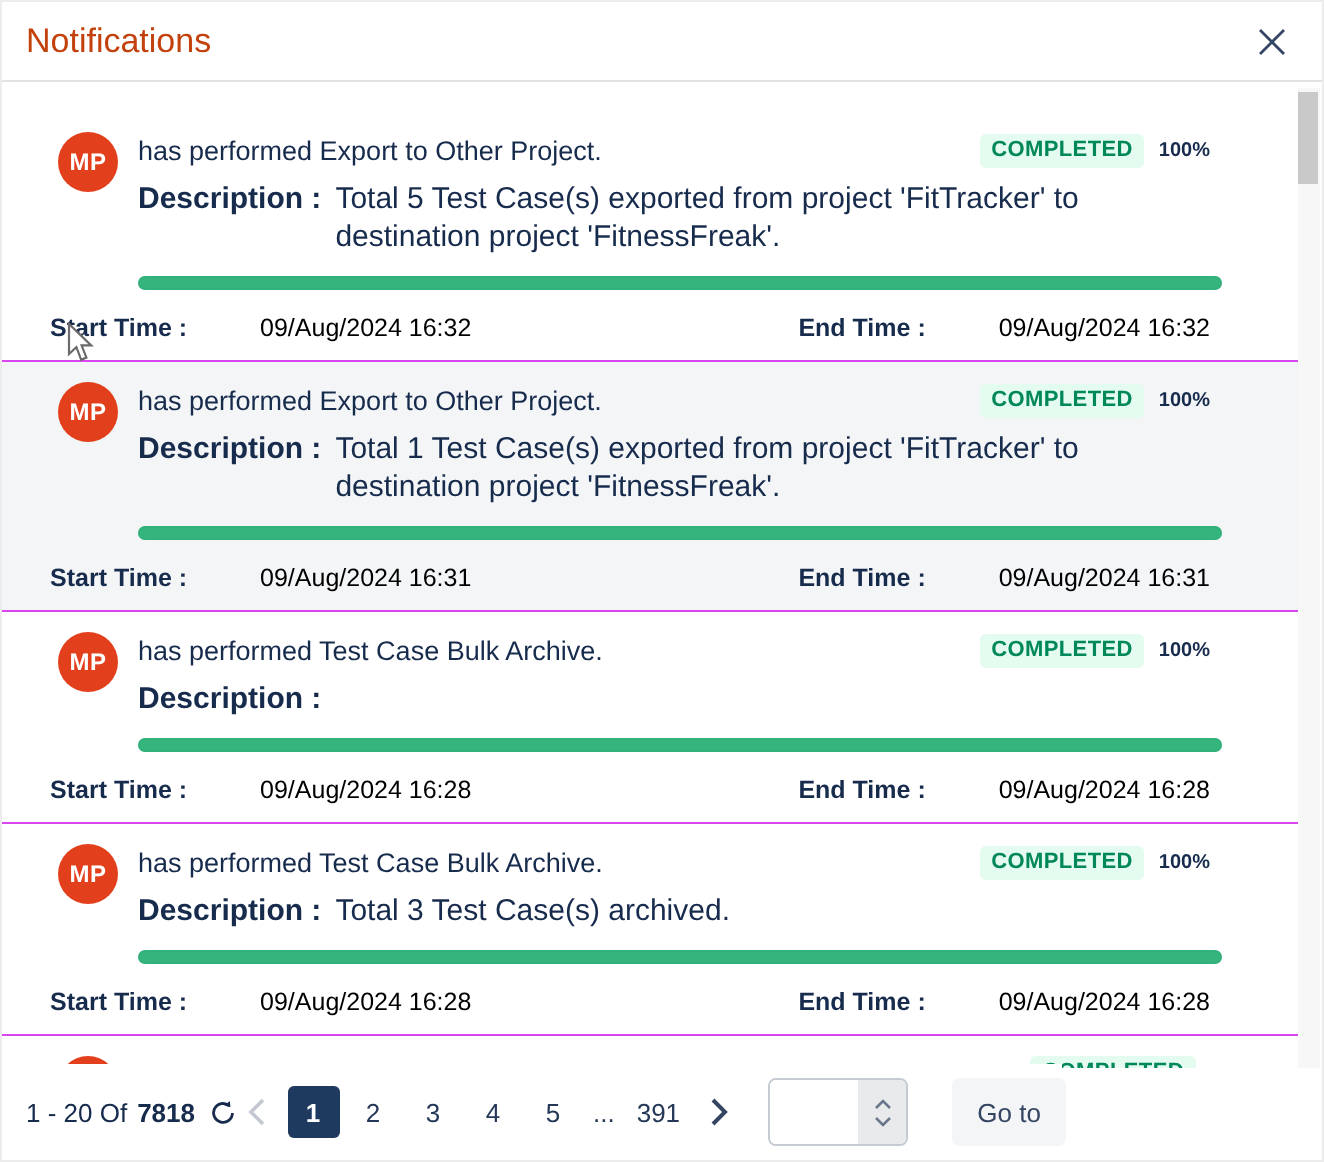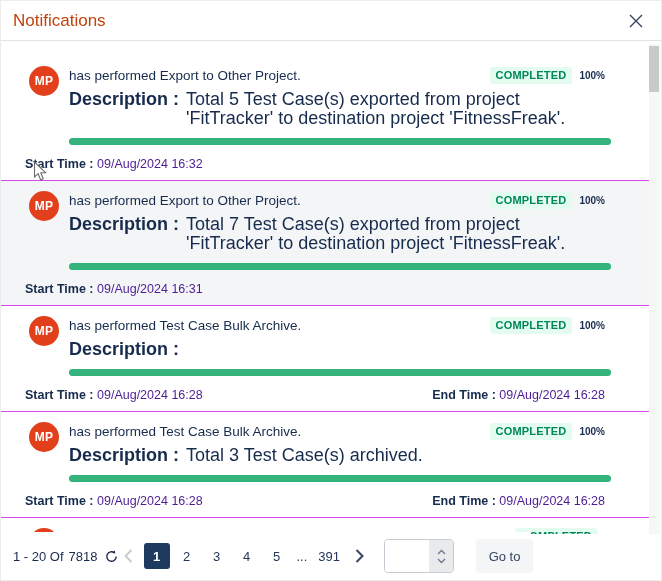--- a/index.html
+++ b/index.html
@@ -22,38 +22,38 @@
   .item.highlight{background:#f4f5f7;}
   .avatar{position:absolute;left:28px;top:10px;width:30px;height:30px;border-radius:50%;
           background:#e2401c;color:#fff;font-size:12px;font-weight:700;
           display:flex;align-items:center;justify-content:center;letter-spacing:.3px;}
   .item-head{margin-left:44px;display:flex;justify-content:space-between;align-items:flex-start;line-height:19px;}
   .action{font-size:13.5px;color:#172b4d;}
   .badge-group{display:flex;align-items:center;gap:7px;flex:none;text-align:center;}
   .badge{background:#e3fcef;color:#00875a;font-size:11px;font-weight:700;
          padding:2px 6px;border-radius:3px;letter-spacing:.2px;line-height:13px;}
   .percent{font-size:10px;font-weight:700;color:#172b4d;}
-  .desc{margin-left:44px;margin-top:5px;display:flex;font-size:18px;line-height:19px;color:#172b4d;}
+  .desc{margin-left:44px;margin-top:5px;display:flex;font-size:15px;line-height:19px;color:#172b4d;}
   .desc-label{font-weight:700;white-space:nowrap;margin-right:7px;}
   .desc-text{max-width:452px;}
   .bar{margin-left:44px;margin-top:10px;height:7px;width:542px;max-width:100%;
        border-radius:4px;background:#35b57d;box-shadow:inset 0 0 0 1px #2da56f33;}
   .times{margin-top:11px;display:flex;justify-content:space-between;font-size:12.5px;line-height:17px;}
   .t-label{font-weight:700;color:#172b4d;}
-  .t-value{color:#4c1d95;}
+  .t-value{color:#000000;margin-left:33px;}
 
   
   .sb-track{position:absolute;top:43px;right:1px;width:11px;height:490px;background:#f7f7f7;}
   .sb-thumb{position:absolute;top:2px;left:0px;width:10px;height:46px;background:#c9c9c9;}
 
   
   .footer{position:absolute;left:0;bottom:0;width:530px;height:48px;background:#fff;
           display:flex;align-items:center;padding:0 2px 0 12px;}
   .stats{display:flex;align-items:center;gap:5px;font-size:13px;color:#172b4d;flex:none;}
-  .stats .bold{font-weight:400;}
+  .stats .bold{font-weight:700;}
   .refresh{display:flex;align-items:center;margin-left:2px;cursor:pointer;}
   .pager{display:flex;align-items:center;margin-left:auto;gap:4px;}
   .page-btn{min-width:26px;height:26px;padding:0 4px;border:none;background:transparent;
             border-radius:3px;font-size:13px;color:#253858;font-family:inherit;
             display:flex;align-items:center;justify-content:center;cursor:pointer;}
   .page-btn.active{background:#1e3a5f;color:#ffffff;font-weight:600;}
   .page-ellipsis{font-size:13px;color:#253858;padding:0 3px;}
   .pg-chevron{width:22px;height:26px;display:flex;align-items:center;justify-content:center;
               background:transparent;border:none;cursor:pointer;padding:0;}
   .goto-wrap{display:flex;align-items:center;gap:22px;margin-left:14px;}
@@ -94,40 +94,48 @@
     <div class="desc">
       <span class="desc-label">Description :</span>
       <span class="desc-text">Total 5 Test Case(s) exported from project 'FitTracker' to destination project 'FitnessFreak'.</span>
     </div>
     <div class="bar"></div>
     <div class="times">
       <div>
         <span class="t-label">Start Time :</span>
         <span class="t-value">09/Aug/2024 16:32</span>
       </div>
+      <div>
+        <span class="t-label">End Time :</span>
+        <span class="t-value">09/Aug/2024 16:32</span>
+      </div>
     </div>
   </div>
 
   <div class="item highlight">
     <div class="avatar">MP</div>
     <div class="item-head">
       <div class="action">has performed Export to Other Project.</div>
       <div class="badge-group">
         <span class="badge">COMPLETED</span>
         <span class="percent">100%</span>
       </div>
     </div>
     <div class="desc">
       <span class="desc-label">Description :</span>
-      <span class="desc-text">Total 7 Test Case(s) exported from project 'FitTracker' to destination project 'FitnessFreak'.</span>
-    </div>
-    <div class="bar"></div>
-    <div class="times">
-      <div>
-        <span class="t-label">Start Time :</span>
+      <span class="desc-text">Total 1 Test Case(s) exported from project 'FitTracker' to destination project 'FitnessFreak'.</span>
+    </div>
+    <div class="bar"></div>
+    <div class="times">
+      <div>
+        <span class="t-label">Start Time :</span>
+        <span class="t-value">09/Aug/2024 16:31</span>
+      </div>
+      <div>
+        <span class="t-label">End Time :</span>
         <span class="t-value">09/Aug/2024 16:31</span>
       </div>
     </div>
   </div>
 
   <div class="item">
     <div class="avatar">MP</div>
     <div class="item-head">
       <div class="action">has performed Test Case Bulk Archive.</div>
       <div class="badge-group">

